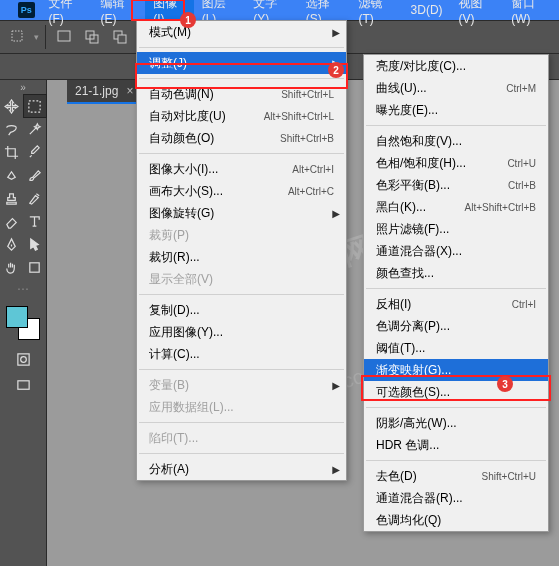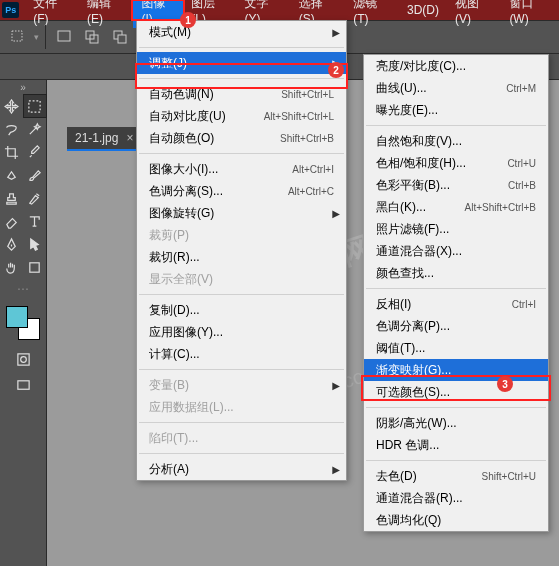--- a/index.html
+++ b/index.html
@@ -1,17 +1,17 @@
 <!DOCTYPE html>
 <html><head>
 <meta charset="utf-8">
 <style>
 *{box-sizing:border-box;margin:0;padding:0;font-family:"Microsoft YaHei",Arial,sans-serif;font-size:12px;}
 body{background:#f0f0f0;width:559px;height:566px;overflow:hidden;position:relative;}
-.menubar{background:#7f1d1d;height:20px;display:flex;align-items:center;color:#e8e8e8;padding-left:2px;}
+.menubar{background:#3b82f6;height:20px;display:flex;align-items:center;color:#e8e8e8;padding-left:18px;}
 .ps-icon{width:18px;height:16px;background:#001e36;color:#31a8ff;font-size:9px;font-weight:bold;display:flex;align-items:center;justify-content:center;border-radius:2px;margin-right:6px;}
 .menu-item{padding:2px 8px;cursor:default;}
 .menu-item.active{background:#1473e6;position:relative;}
 .menu-border-red{position:absolute;border:2px solid #ff2020;top:-1px;left:131px;width:54px;height:22px;z-index:10;}
 .dot{position:absolute;width:16px;height:16px;border-radius:50%;color:#fff;font-size:10px;font-weight:bold;display:flex;align-items:center;justify-content:center;z-index:20;}
 .dot1{background:#e53935;top:12px;left:180px;}
 .dot2{background:#e53935;top:62px;left:328px;}
 .dot3{background:#e53935;top:376px;left:497px;}
 .toolbar{background:#535353;height:34px;border-top:1px solid #2a2a2a;border-bottom:1px solid #2a2a2a;display:flex;align-items:center;padding:0 6px;color:#e0e0e0;gap:4px;}
 .tool-slot{width:24px;height:24px;display:flex;align-items:center;justify-content:center;border:1px solid transparent;}
@@ -26,21 +26,21 @@
 .tool-grid{display:grid;grid-template-columns:22px 22px;gap:1px;margin-top:3px;}
 .tool-btn{width:22px;height:22px;display:flex;align-items:center;justify-content:center;color:#ddd;}
 .tool-btn.sel{background:#3a3a3a;outline:1px solid #222;}
 .tool-btn svg{width:15px;height:15px;stroke:#ddd;fill:none;stroke-width:1.3;}
 .swatch{margin-top:10px;position:relative;width:34px;height:34px;}
 .swatch .fg{position:absolute;top:0;left:0;width:22px;height:22px;background:#5ec6d6;border:1px solid #000;}
 .swatch .bg{position:absolute;bottom:0;right:0;width:22px;height:22px;background:#fff;border:1px solid #000;}
 .mini{margin-top:8px;}
 .mini .tool-btn{margin-bottom:4px;}
 .canvas-area{flex:1;background:#9b9b9b;position:relative;}
-.tab{position:absolute;top:0;left:20px;background:#3f3f3f;color:#ddd;height:24px;padding:4px 8px;display:flex;align-items:center;gap:8px;border-bottom:2px solid #1473e6;margin-top:47px;}
+.tab{position:absolute;top:0;left:20px;background:#3f3f3f;color:#ddd;height:24px;padding:4px 8px;display:flex;align-items:center;gap:8px;border-bottom:2px solid #1473e6;}
 .tab .close{color:#bbb;}
 .dropdown{position:absolute;top:20px;left:136px;width:211px;background:#f0f0f0;border:1px solid #999;box-shadow:2px 2px 6px rgba(0,0,0,0.3);z-index:5;}
 .dd-row{height:22px;display:flex;align-items:center;padding:0 12px;color:#000;position:relative;}
 .dd-row.disabled{color:#a0a0a0;}
 .dd-row .rlabel{margin-left:auto;color:#555;font-size:10px;}
 .dd-row .arrow{position:absolute;right:6px;color:#333;font-size:10px;}
 .dd-row.hl{background:#1e6fd9;color:#fff;}
 .dd-row.hl .arrow{color:#fff;}
 .dd-sep{height:1px;background:#d0d0d0;margin:4px 2px;}
 .red-outline{border:2px solid #ff2020;position:absolute;}
@@ -248,21 +248,21 @@
   <div class="dd-row">
       <span>自动颜色(O)</span>
       <span class="rlabel">Shift+Ctrl+B</span>
     </div>
   <div class="dd-sep"></div>
   <div class="dd-row">
       <span>图像大小(I)...</span>
       <span class="rlabel">Alt+Ctrl+I</span>
     </div>
   <div class="dd-row">
-      <span>色调分离(S)...</span>
+      <span>画布大小(S)...</span>
       <span class="rlabel">Alt+Ctrl+C</span>
     </div>
   <div class="dd-row">
       <span>图像旋转(G)</span>
       <span class="arrow">▶</span>
     </div>
   <div class="dd-row disabled">
       <span>裁剪(P)</span>
     </div>
   <div class="dd-row">

